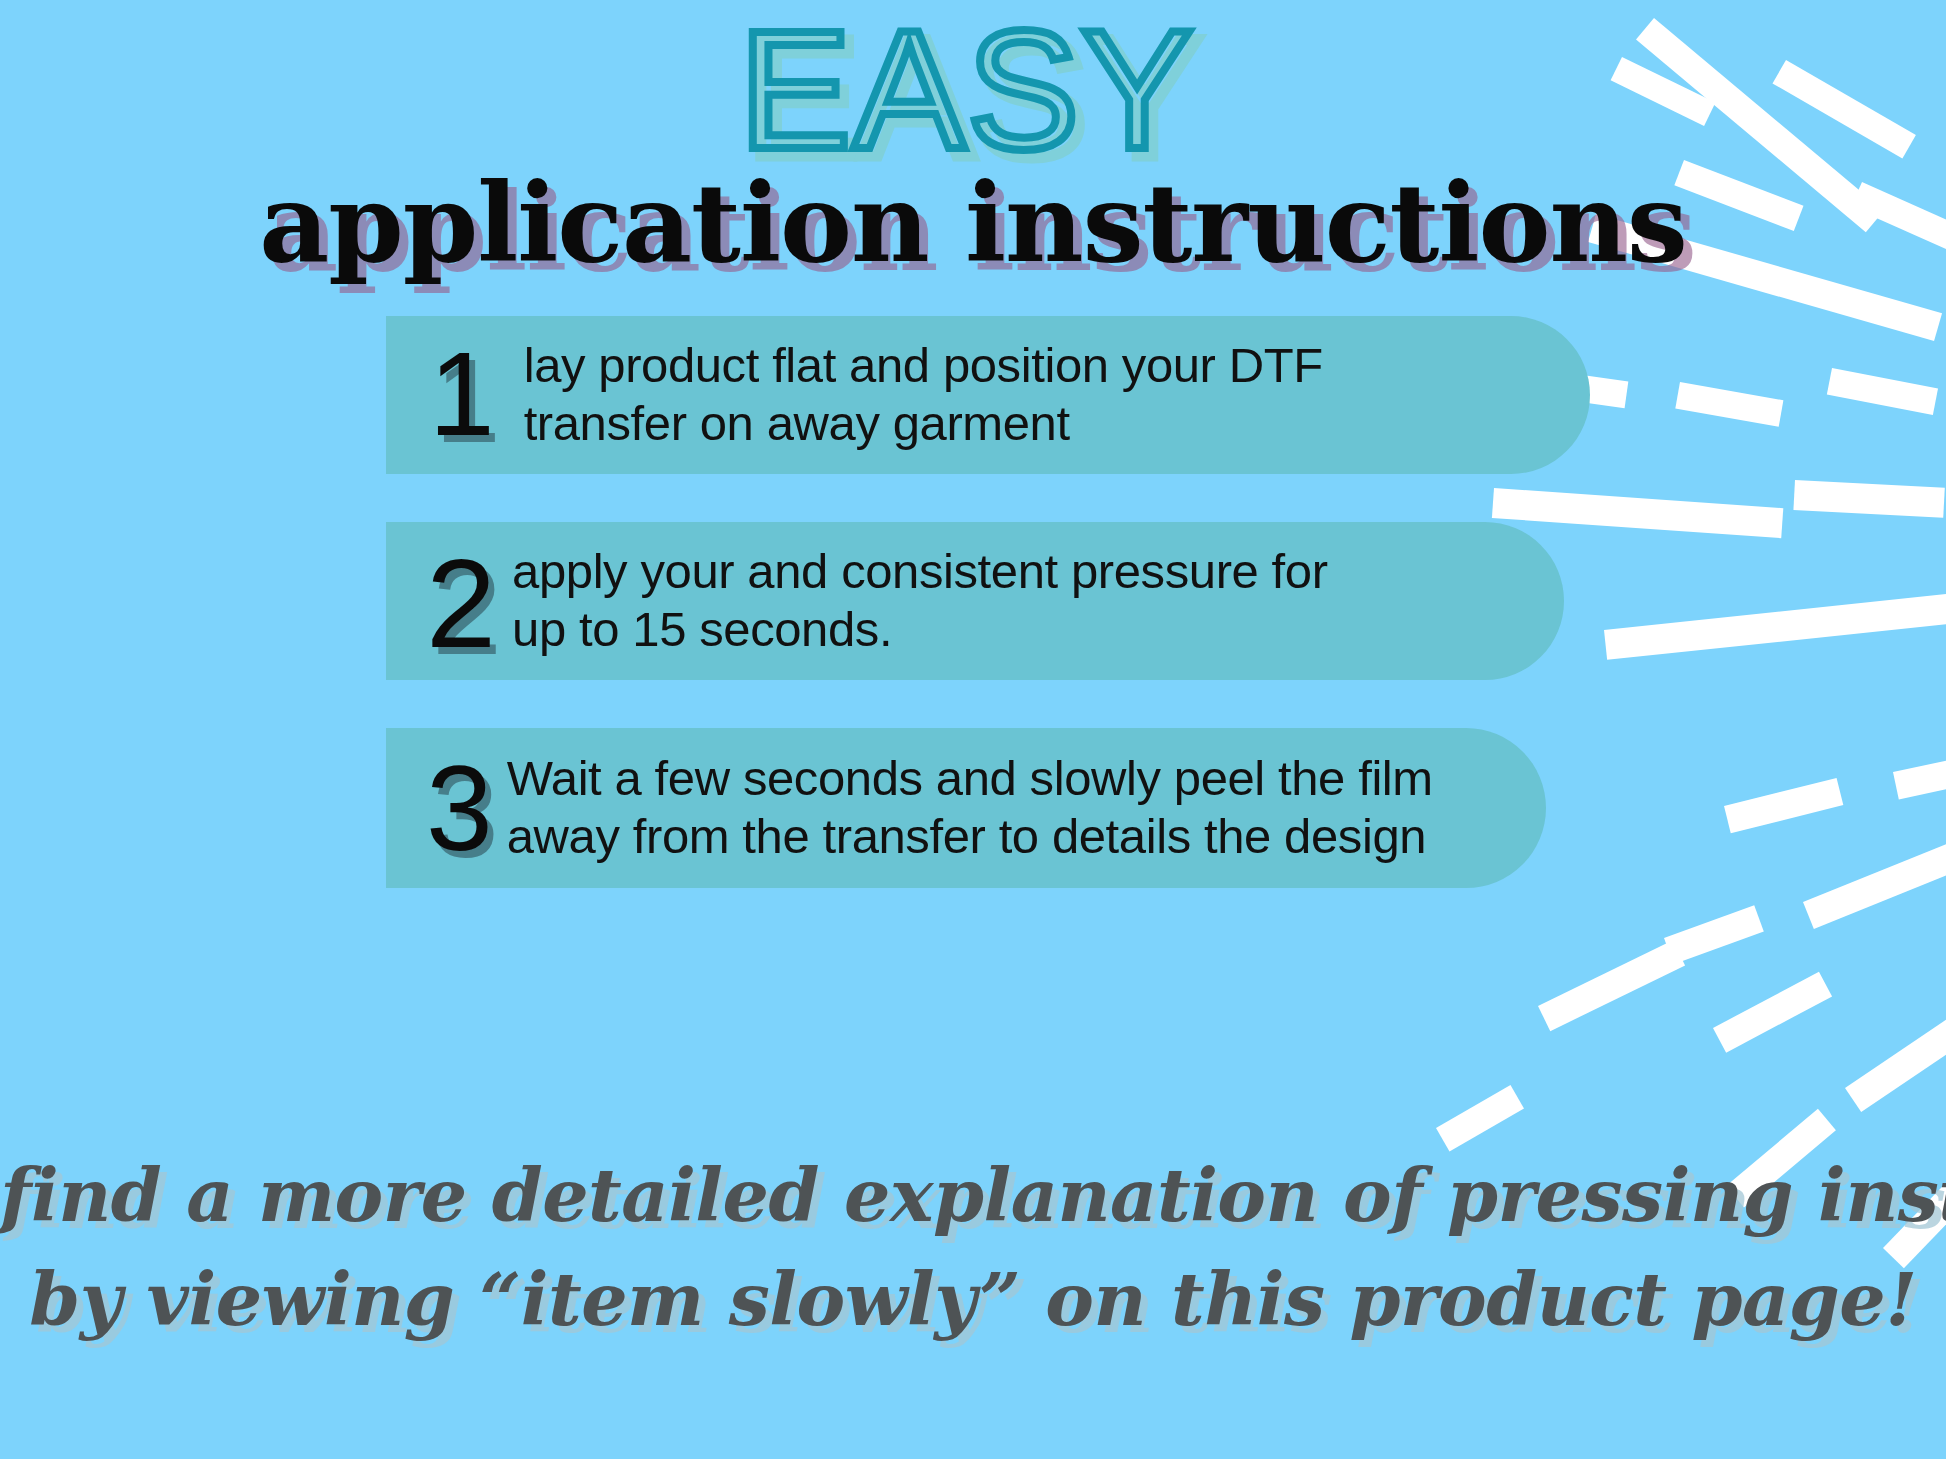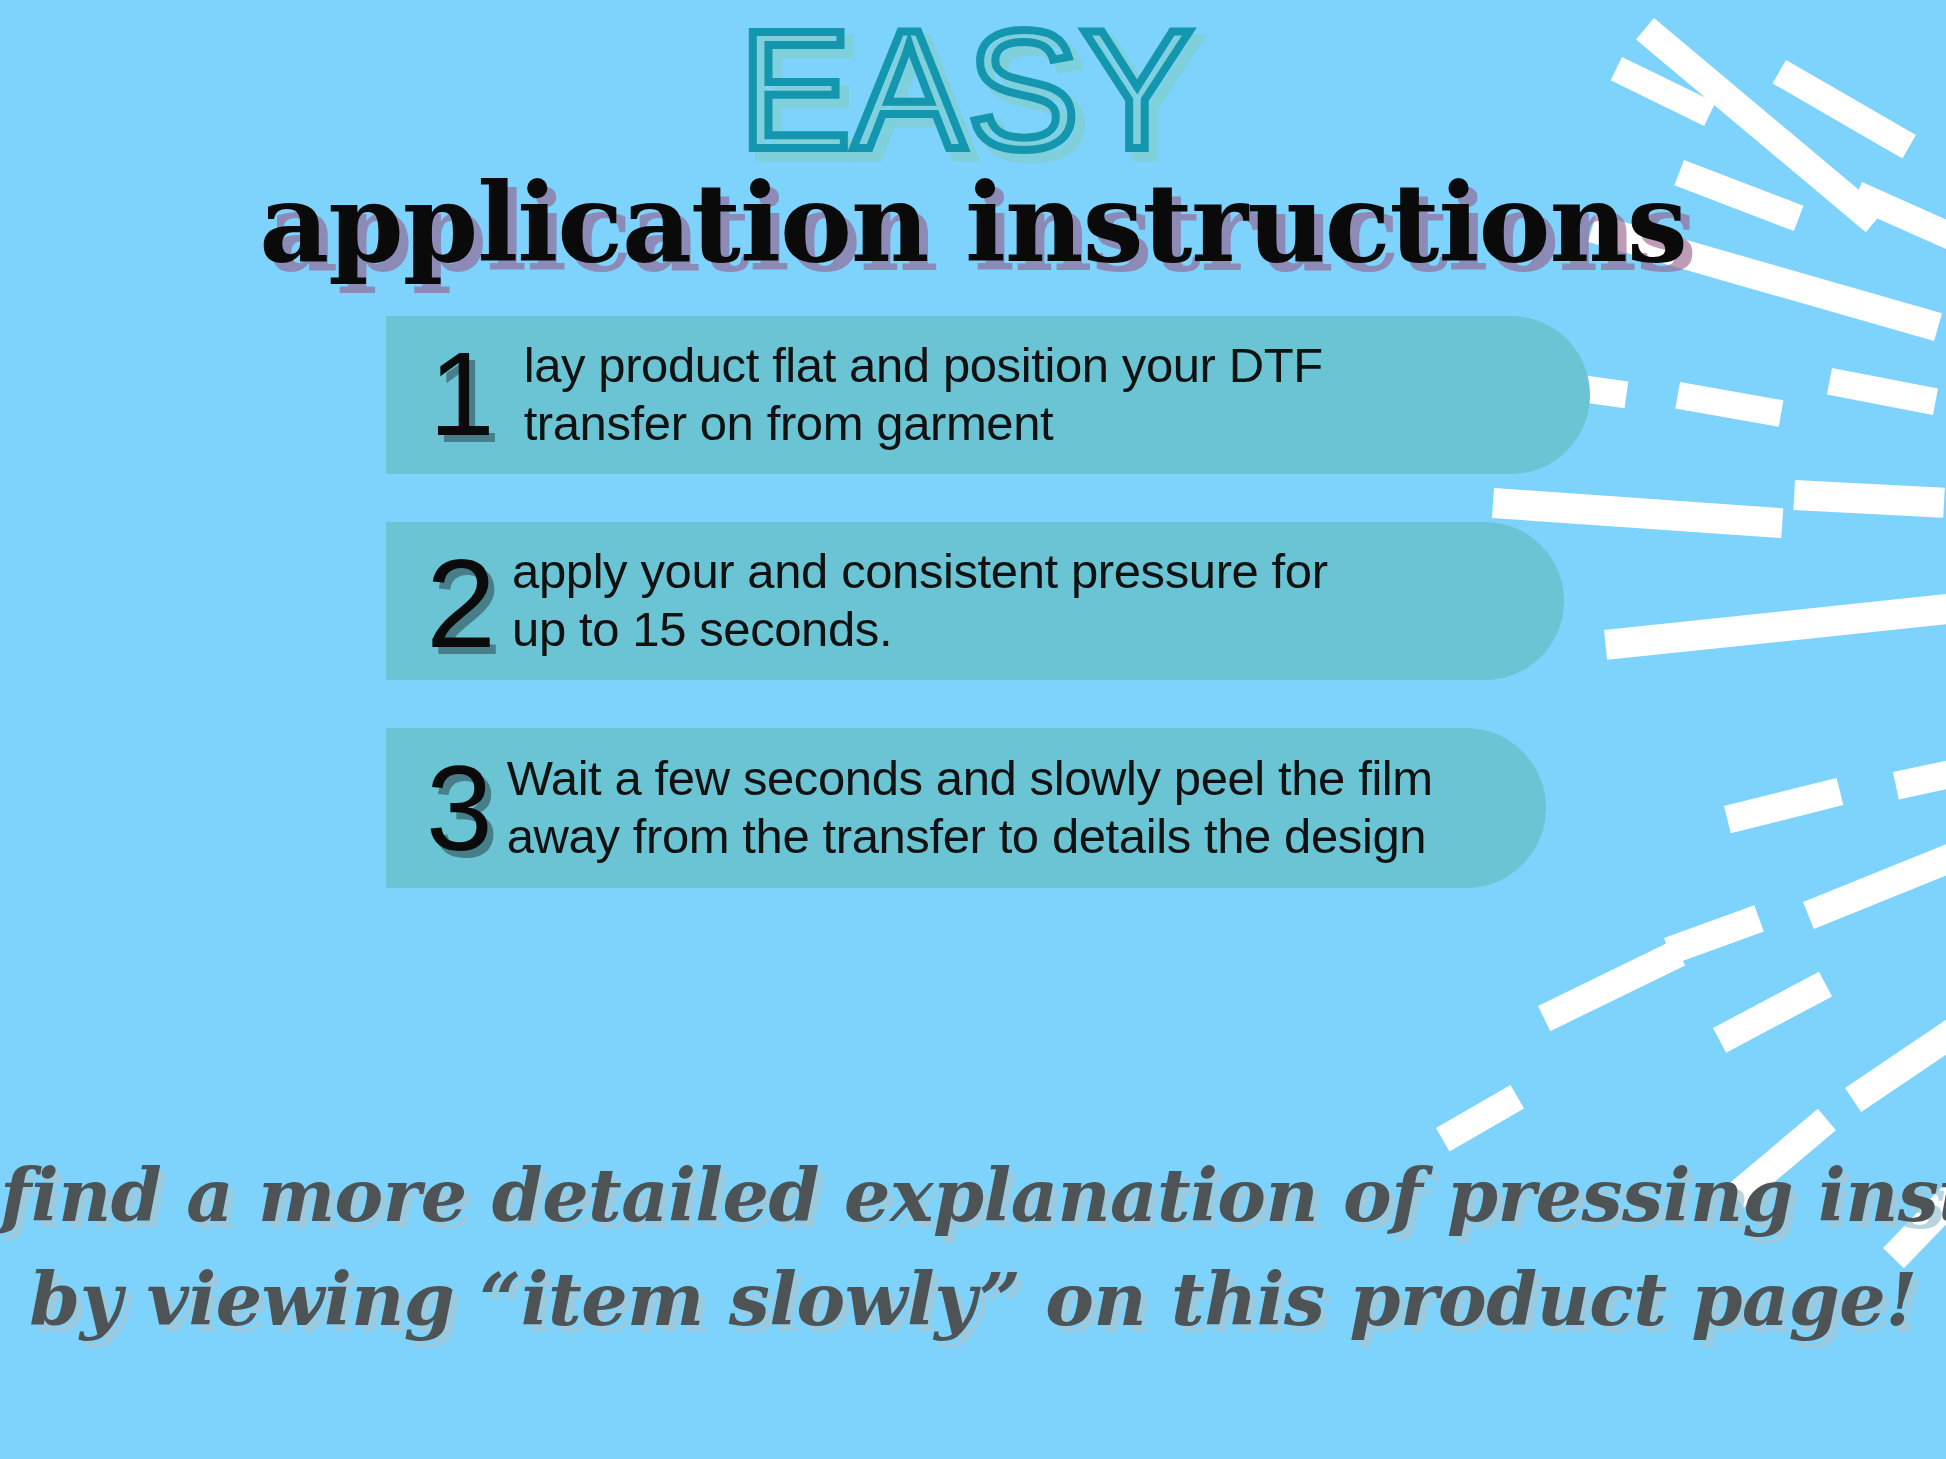--- a/index.html
+++ b/index.html
@@ -176,21 +176,21 @@
   </div>
 
   <div class="script-title">application instructions</div>
 
   <div class="steps">
 
     <div class="step step-1">
       <div class="step-num">1</div>
       <div class="step-text">
         <span>lay product flat and position your DTF</span>
-        <span>transfer on from garment</span>
+        <span>transfer on away garment</span>
       </div>
     </div>
 
     <div class="step step-2">
       <div class="step-num">2</div>
       <div class="step-text">
         <span>apply your and consistent pressure for</span>
         <span>up to 15 seconds.</span>
       </div>
     </div>

